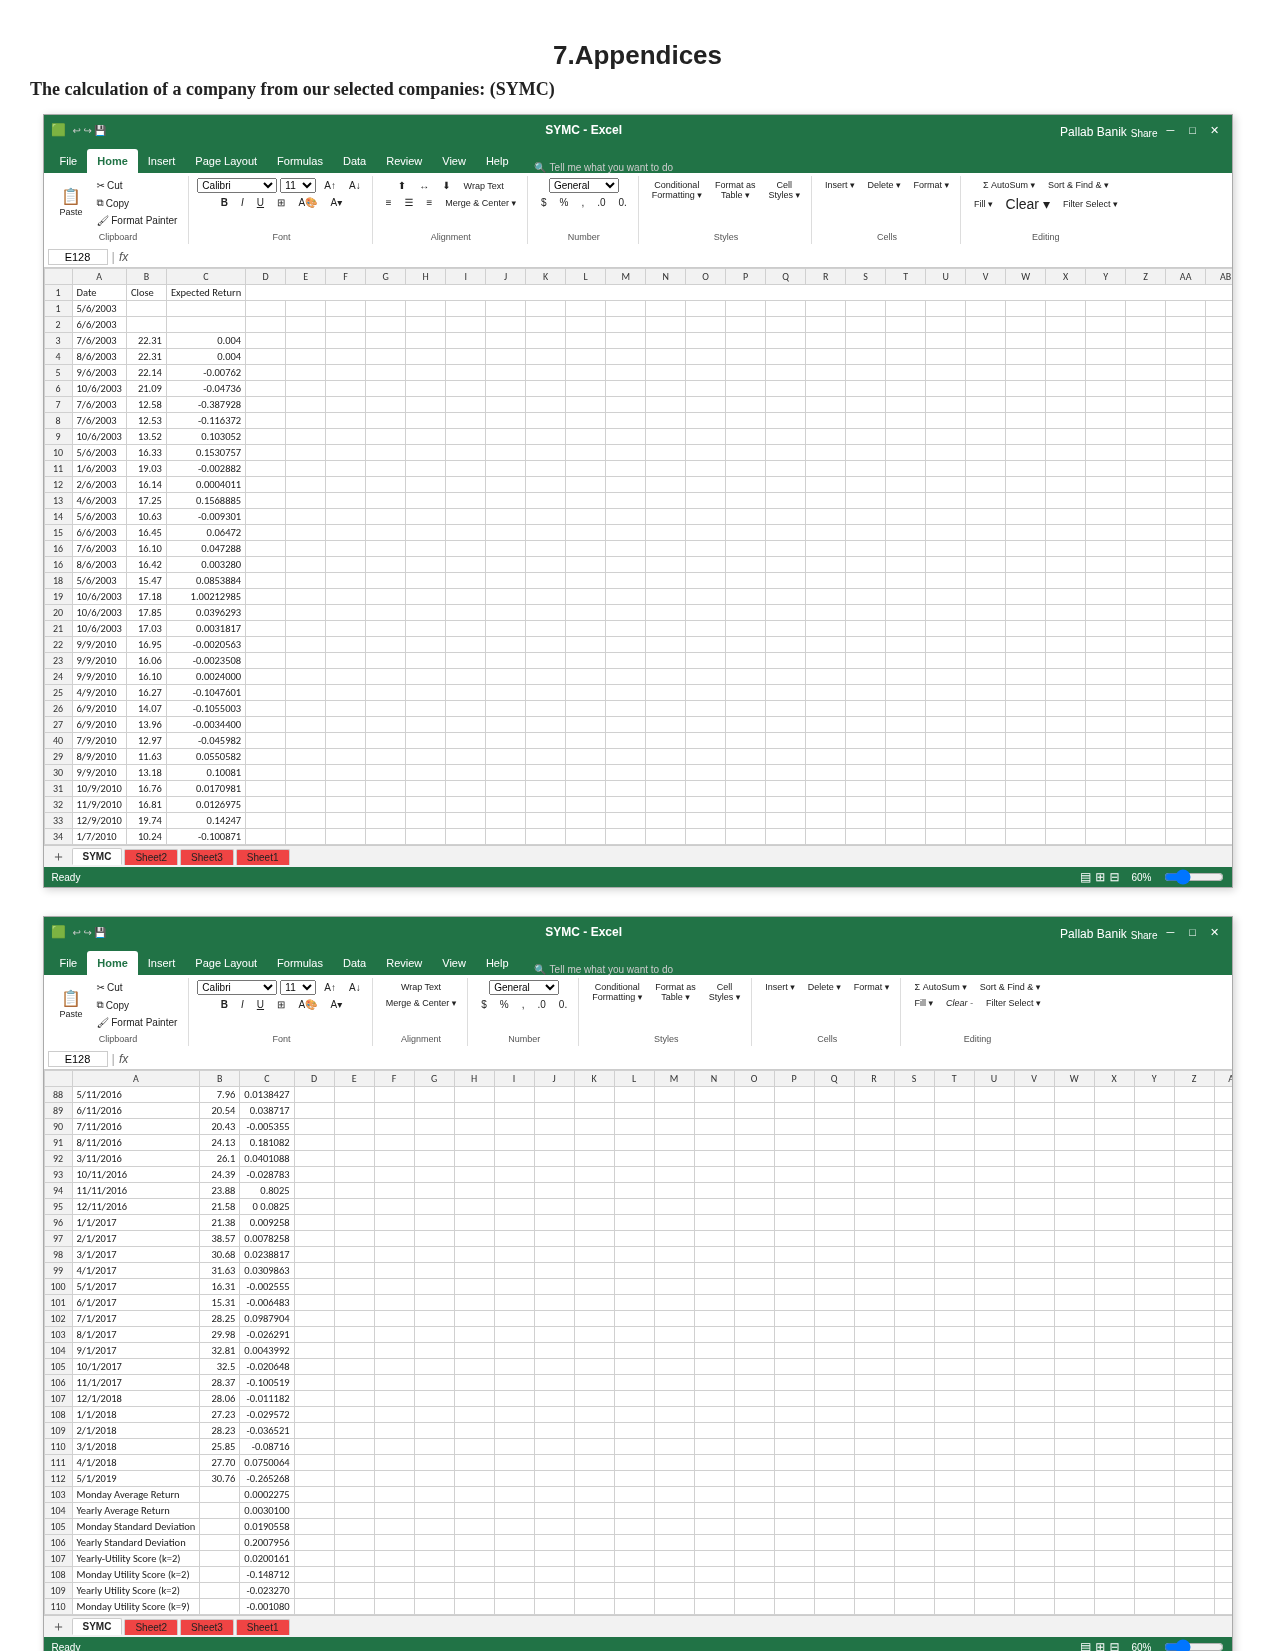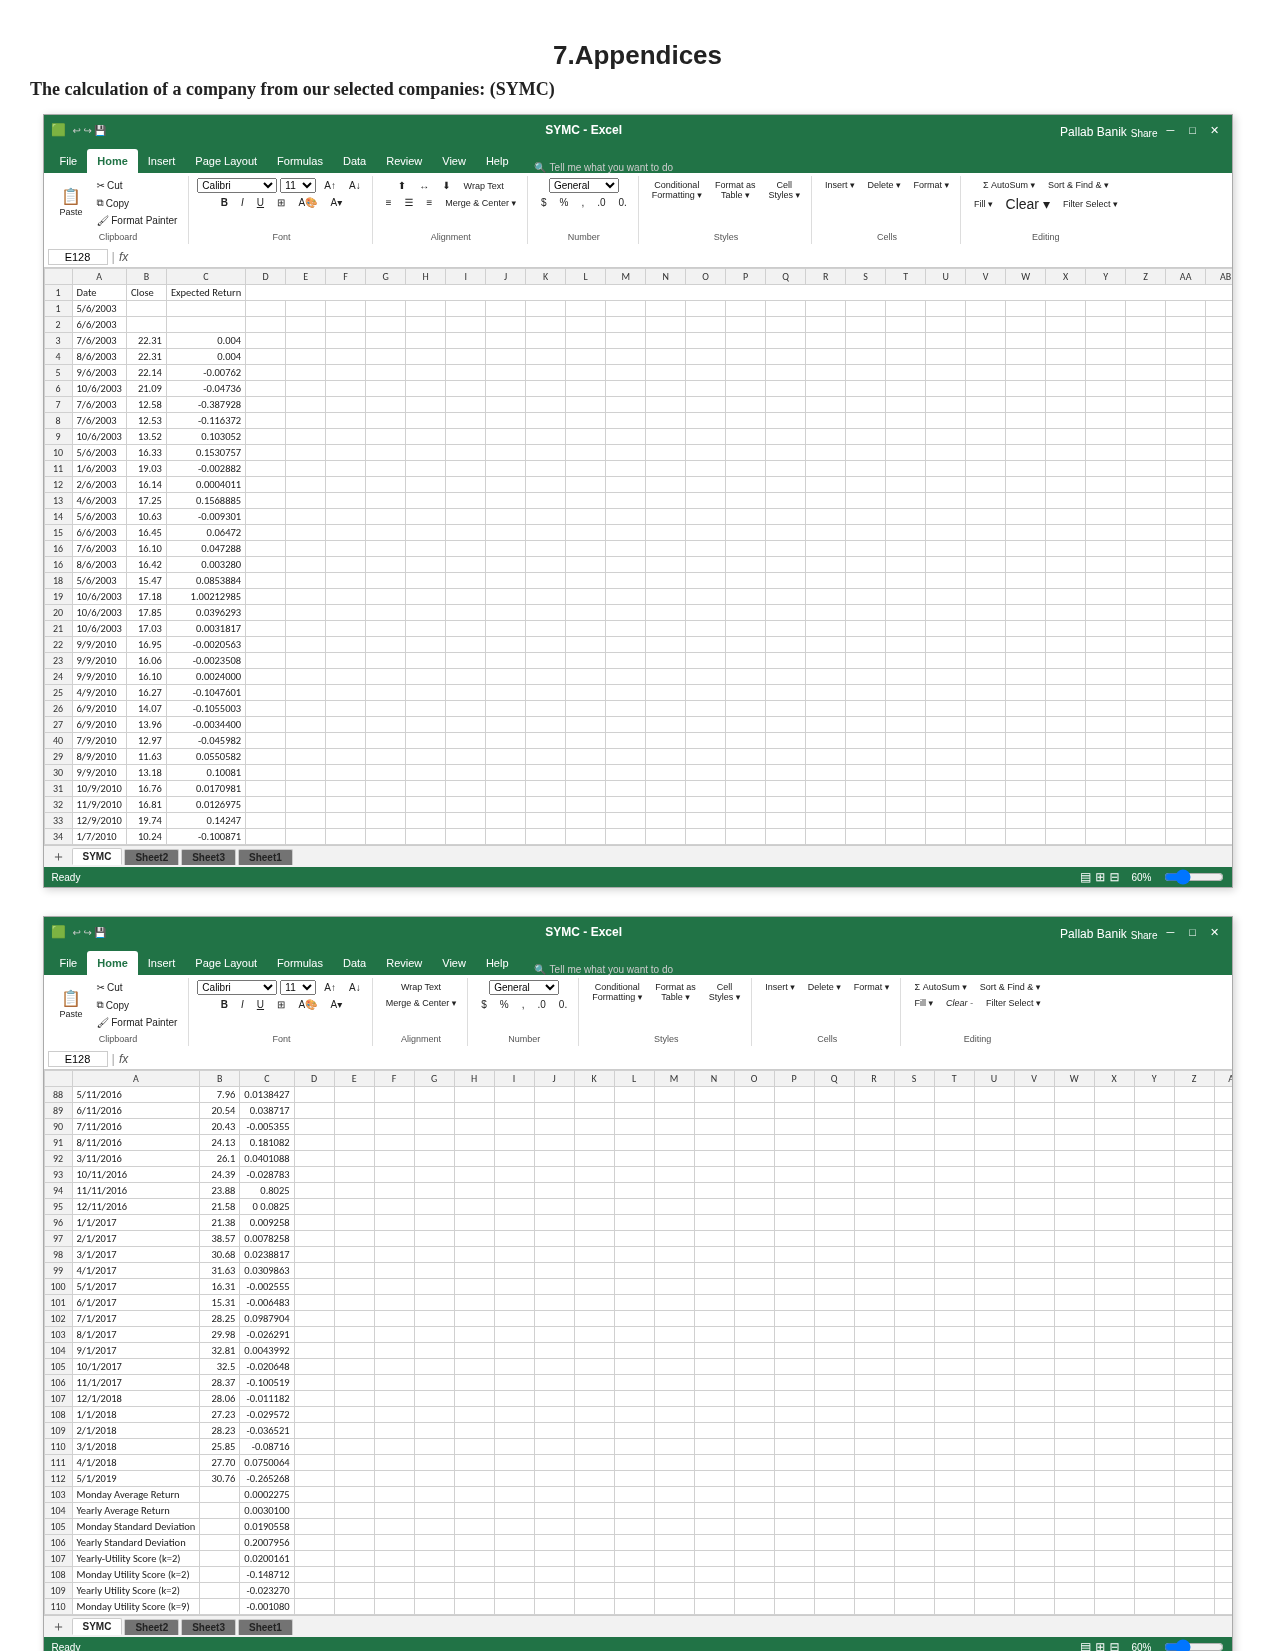--- a/index.html
+++ b/index.html
@@ -254,26 +254,25 @@
       border-top: 1px solid #ccc;
       display: flex;
       align-items: center;
       height: 22px;
       padding: 0 4px;
       gap: 2px;
     }
     .sheet-tab {
       border: 1px solid #ccc;
       border-bottom: none;
-      background: #737373;
+      background: #ef4444;
       font-size: 10px;
       padding: 2px 10px;
       cursor: pointer;
       border-radius: 2px 2px 0 0;
-      font-weight: bold;
     }
     .sheet-tab.active {
       background: #fff;
       font-weight: 600;
       border-bottom: 1px solid #fff;
     }
     .sheet-tab-add {
       font-size: 14px;
       cursor: pointer;
       color: #555;

